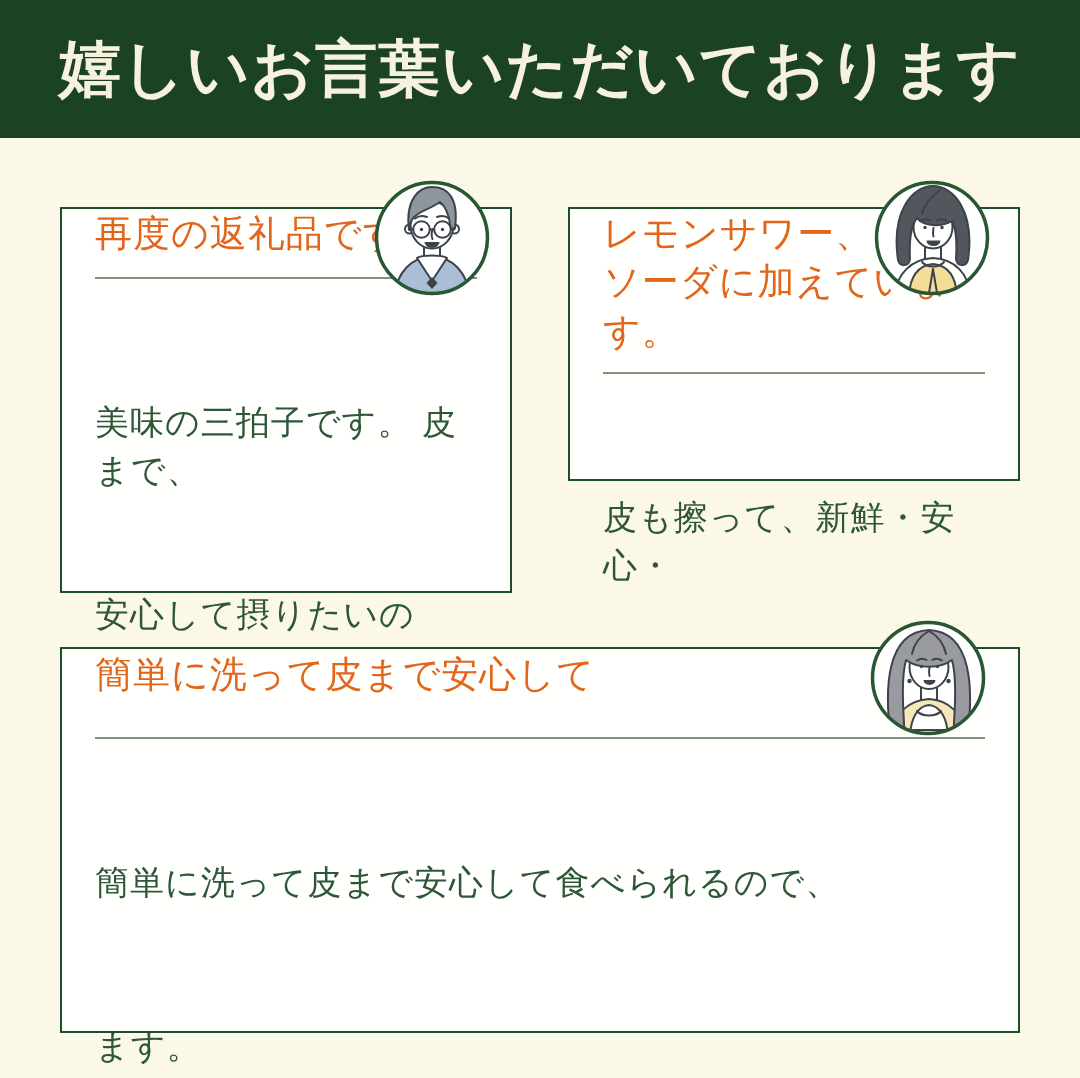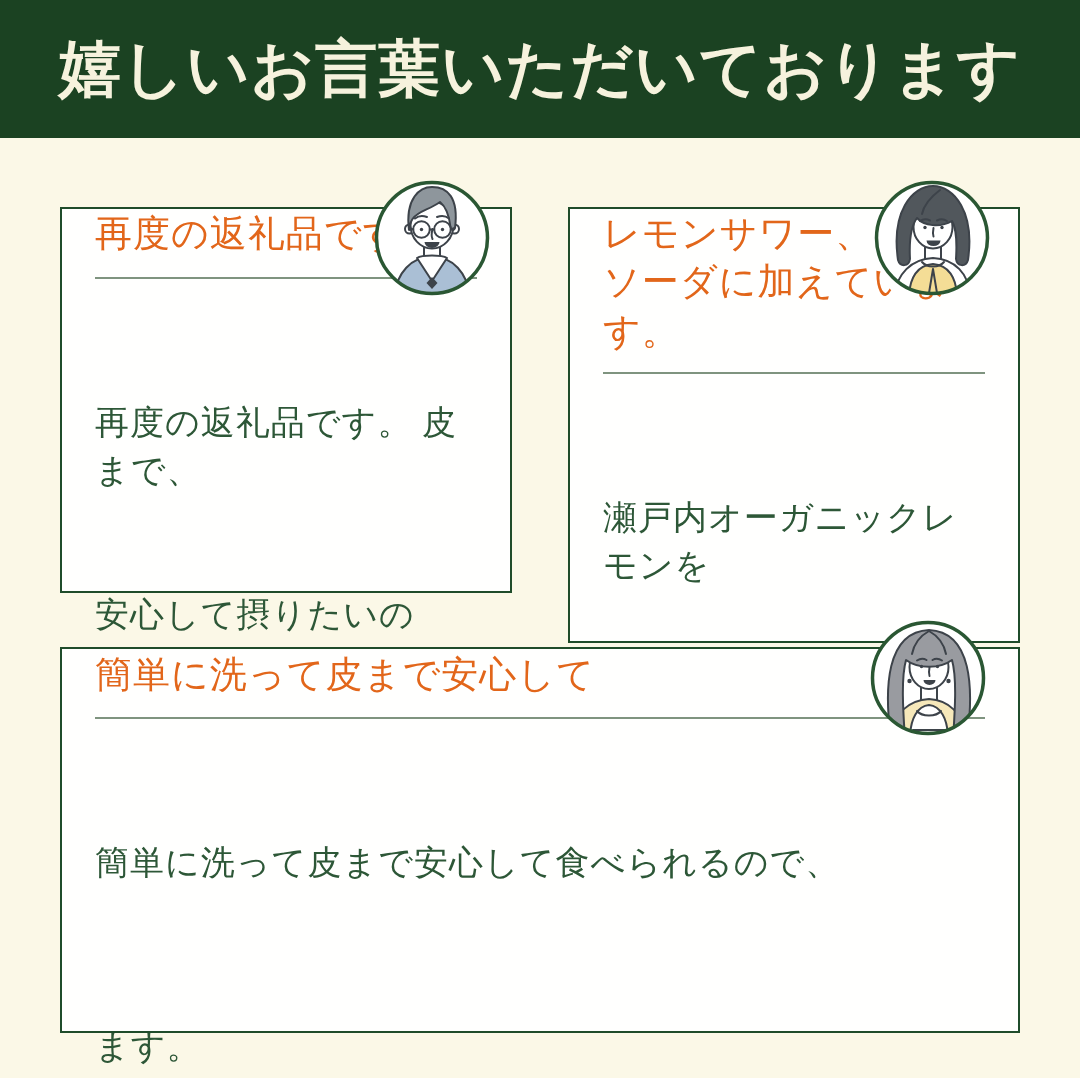--- a/index.html
+++ b/index.html
@@ -23,42 +23,42 @@
     font-weight: 600;
     letter-spacing: 1px;
     white-space: nowrap;
   }
   .card {
     position: absolute;
     background: #fffffe;
     border: 2px solid #1f4c2a;
   }
   .card-1 { left: 60px;  top: 207px; width: 452px; height: 386px; }
-  .card-2 { left: 568px; top: 207px; width: 452px; height: 436px; font-family: Liberation Serif, serif; }
+  .card-2 { left: 568px; top: 207px; width: 452px; height: 274px; font-family: Liberation Serif, serif; }
   .card-3 { left: 60px;  top: 647px; width: 960px; height: 386px; }
   .card-inner { height: 100%; padding: 0 33px; display: flex; flex-direction: column; }
   .avatar {
     position: absolute; top: -31px;
     width: 120px; height: 120px;
   }
   .card-1 .avatar { right: 18px; }
   .card-2 .avatar { right: 26px; }
   .card-3 .avatar { right: 30px; }
   .avatar svg { display: block; width: 100%; height: 100%; }
   .heading {
     height: 163px;
     display: flex; flex-direction: column; justify-content: flex-end;
     padding-bottom: 18px;
     color: #e2661a;
     font-size: 37px;
     line-height: 50px;
     letter-spacing: 1px;
     white-space: pre-wrap;
   }
-  .card-3 .heading { line-height: 52px; padding-bottom: 16px; }
+  .card-3 .heading { line-height: 52px; padding-bottom: 36px; }
   .divider {
     border: none;
     border-top: 2px solid #7f947f;
     width: 100%;
   }
   .body-text {
     margin-top: 24px;
     color: #2d5737;
     font-size: 34px;
     line-height: 48px;
@@ -106,21 +106,21 @@
         </g>
         <circle cx="60" cy="60" r="55.5" fill="none" stroke="#2a5733" stroke-width="3.5"></circle>
       </svg>
     </div>
     <div class="card-inner">
       <div class="heading">
         <div class="line">再度の返礼品です。</div>
       </div>
       <hr class="divider">
       <div class="body-text">
-        <div class="line">再度の返礼品です。 皮まで、</div>
+        <div class="line">美味の三拍子です。 皮まで、</div>
         <div class="line">安心して摂りたいので。</div>
         <div class="line">  季節もののため切り分けて</div>
         <div class="line">冷凍すると長く楽しめます。</div>
       </div>
     </div>
   </div>
 
   <div class="card card-2">
     <div class="avatar">
       <svg viewBox="0 0 120 120">
@@ -148,21 +148,20 @@
         <circle cx="60" cy="60" r="55.5" fill="none" stroke="#2a5733" stroke-width="3.5"></circle>
       </svg>
     </div>
     <div class="card-inner">
       <div class="heading">
         <div class="line">レモンサワー、</div>
         <div class="line">ソーダに加えています。</div>
       </div>
       <hr class="divider">
       <div class="body-text">
-        <div class="line">瀬戸内オーガニックレモンを</div>
         <div class="line">皮も擦って、新鮮・安心・</div>
         <div class="line">美味の三拍子です。</div>
       </div>
     </div>
   </div>
 
   <div class="card card-3">
     <div class="avatar">
       <svg viewBox="0 0 120 120">
         <defs>

